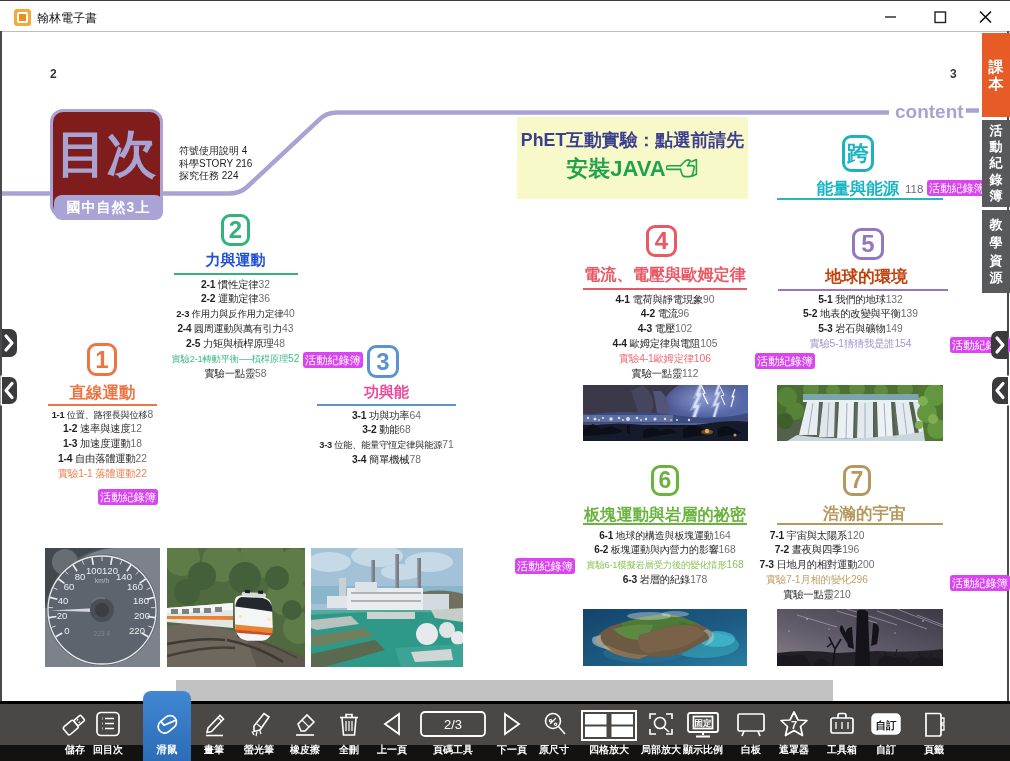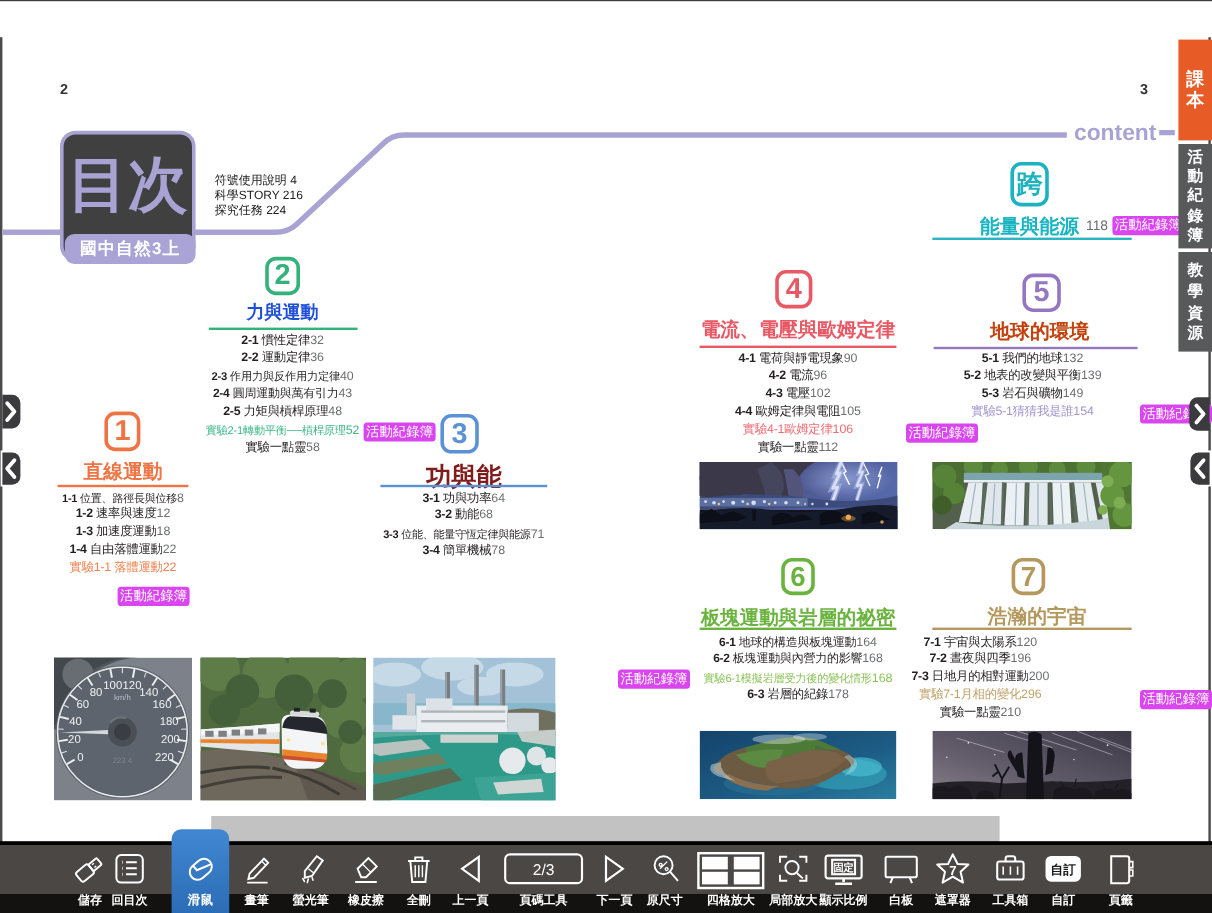--- a/index.html
+++ b/index.html
@@ -18,21 +18,21 @@
 #apptitle { position:absolute; left:37px; top:8px; font-size:12px; color:#111; }
 .winbtn { position:absolute; top:0; width:34px; height:30px; color:#222; text-align:center; }
 
 #bl { position:absolute; left:0; top:30px; width:2px; height:672px; background:#4a4a4a; }
 #br { position:absolute; left:1007px; top:30px; width:2px; height:672px; background:#4a4a4a; }
 
 .pgno { position:absolute; font-size:12px; font-weight:bold; color:#333; }
 
 #deco { position:absolute; left:0; top:0; }
 #mucibox { position:absolute; left:50px; top:108px; width:113px; height:109px;
-  border:3px solid #a9a3d4; border-radius:13px; background:#404040; }
+  border:3px solid #a9a3d4; border-radius:13px; background:#7f1d1d; }
 #muci { position:absolute; left:0; top:9px; width:107px; text-align:center; color:#a9a3d4;
   font-size:50px; font-weight:bold; white-space:nowrap; }
 #ribbon { position:absolute; left:1px; top:83px; width:109px; height:25px; background:#aaa4d6;
   border-radius:8px; color:#fff; font-size:14px; font-weight:bold; text-align:center;
   line-height:25px; letter-spacing:1px; }
 #symtext { position:absolute; left:179px; top:144px; font-size:10px; color:#222; line-height:12.7px; }
 #contentw { position:absolute; left:895px; top:100px; color:#a9a3d4; font-size:19px;
   font-weight:bold; letter-spacing:0px; white-space:nowrap; }
 
 #phet { position:absolute; left:517px; top:116px; width:231px; height:82px; background:#f8f9c9;
@@ -66,38 +66,65 @@
   background:linear-gradient(#4187d2, #2b6cb6); border-radius:8px 8px 0 0; z-index:5; }
 .tool { position:absolute; top:701px; width:60px; height:60px; text-align:center; color:#fff; z-index:6; }
 .tool .lbl { position:absolute; bottom:5px; width:100%; font-size:10px; font-weight:bold;
   white-space:nowrap; }
 .tool svg { position:absolute; top:8px; left:50%; transform:translateX(-50%); }
 </style>
 </head>
 <body>
 <div id="win">
 
+  <div id="titlebar">
+    <div id="appicon">
+        <div class="in"></div>
+        <div class="in2"></div>
+      </div>
+    <div id="apptitle">翰林電子書</div>
+    <svg class="winbtn" style="left:873px" width="34" height="30">
+        <path d="M12 15h11" stroke="#222" stroke-width="1.4"></path>
+      </svg>
+    <svg class="winbtn" style="left:923px" width="34" height="30">
+        <rect x="12" y="10" width="10.5" height="10.5" fill="none" stroke="#222" stroke-width="1.4"></rect>
+      </svg>
+    <svg class="winbtn" style="left:968px" width="34" height="30">
+        <path d="M12 9.5l11 11M23 9.5l-11 11" stroke="#111" stroke-width="1.6"></path>
+      </svg>
+  </div>
   <div id="bl"></div>
     <div id="br"></div>
 
   <div class="pgno" style="left:50px; top:66px;">2</div>
   <div class="pgno" style="left:950px; top:66px;">3</div>
 
   <svg id="deco" width="1010" height="230">
     <path d="M2 192.5 H50 M162 192.5 H229 Q240 192.5 247 186 L319 119 Q326 111.5 337 111.5 H889" fill="none" stroke="#a9a3d4" stroke-width="4.5"></path>
     <path d="M966 109.5 H979" fill="none" stroke="#a9a3d4" stroke-width="4.5"></path>
   </svg>
 
   <div id="mucibox">
     <div id="muci">目次</div>
     <div id="ribbon">國中自然3上</div>
   </div>
   <div id="symtext">符號使用說明 4<br>科學STORY 216<br>探究任務 224</div>
   <div id="contentw">content</div>
 
+  <div id="phet">
+    <div class="l1">PhET互動實驗：點選前請先</div>
+    <div class="l2">安裝JAVA<svg width="33" height="21" viewBox="0 0 33 21" style="vertical-align:-3px">
+      <g fill="none" stroke="#1fa24d" stroke-width="1.6" stroke-linejoin="round" stroke-linecap="round">
+        <path d="M2 7.8 h12.5 M2 11.4 h12.5 M2 7.8 a1.8 1.8 0 0 0 0 3.6"></path>
+        <path d="M14.5 7.8 l4.5 -4.6 q3 -2.4 5.3 -0.4 l-2.6 5.2"></path>
+        <path d="M14.5 11.4 l1.6 5.2 q0.8 2 3 2 h4.6 q2.4 0 2.9 -2.4 l1.6 -6.6 q0.4 -2 -1.8 -2 h-5"></path>
+        <path d="M26 3.6 l4.4 -2 v14.6 l-4.4 2"></path>
+      </g>
+        </svg></div>
+  </div>
 
   <div id="chapters">
 
     <div class="chbox" style="left:87px;top:342px;width:30px;height:33px;border:3px solid #ef7444;color:#ef7444;font-size:24px;line-height:27px;">1</div>
     <div class="chtitle" style="left:48px;top:381px;width:109px;color:#ef7444;font-size:16.5px;">直線運動</div>
     <div class="chline" style="left:48px;top:402.5px;width:109px;background:#ef7444;"></div>
     <div class="list" style="left:48px;top:406.5px;width:109px;">
       <div class="row">
           <span style="font-size:9.2px"><b>1-1</b> 位置、路徑長與位移</span>
           <span class="n">8</span>
@@ -148,21 +175,21 @@
           <span style="font-size:9.3px">實驗2-1轉動平衡──槓桿原理</span>
           <span class="n" style="color:#3cb885">52</span>
         </div>
       <div class="row">
           <span>實驗一點靈</span>
           <span class="n">58</span>
         </div>
     </div>
 
     <div class="chbox" style="left:367px;top:344px;width:32px;height:33px;border:3px solid #5b92d4;color:#5b92d4;font-size:24px;line-height:27px;">3</div>
-    <div class="chtitle" style="left:317px;top:382px;width:139px;color:#7f1d1d;font-size:21px;">功與能</div>
+    <div class="chtitle" style="left:317px;top:382px;width:139px;color:#ec4899;font-size:15px;">功與能</div>
     <div class="chline" style="left:317px;top:402.6px;width:139px;background:#5b92d4;"></div>
     <div class="list" style="left:317px;top:407.5px;width:139px;">
       <div class="row">
           <span><b>3-1</b> 功與功率</span>
           <span class="n">64</span>
         </div>
       <div class="row">
           <span><b>3-2</b> 動能</span>
           <span class="n">68</span>
         </div>

